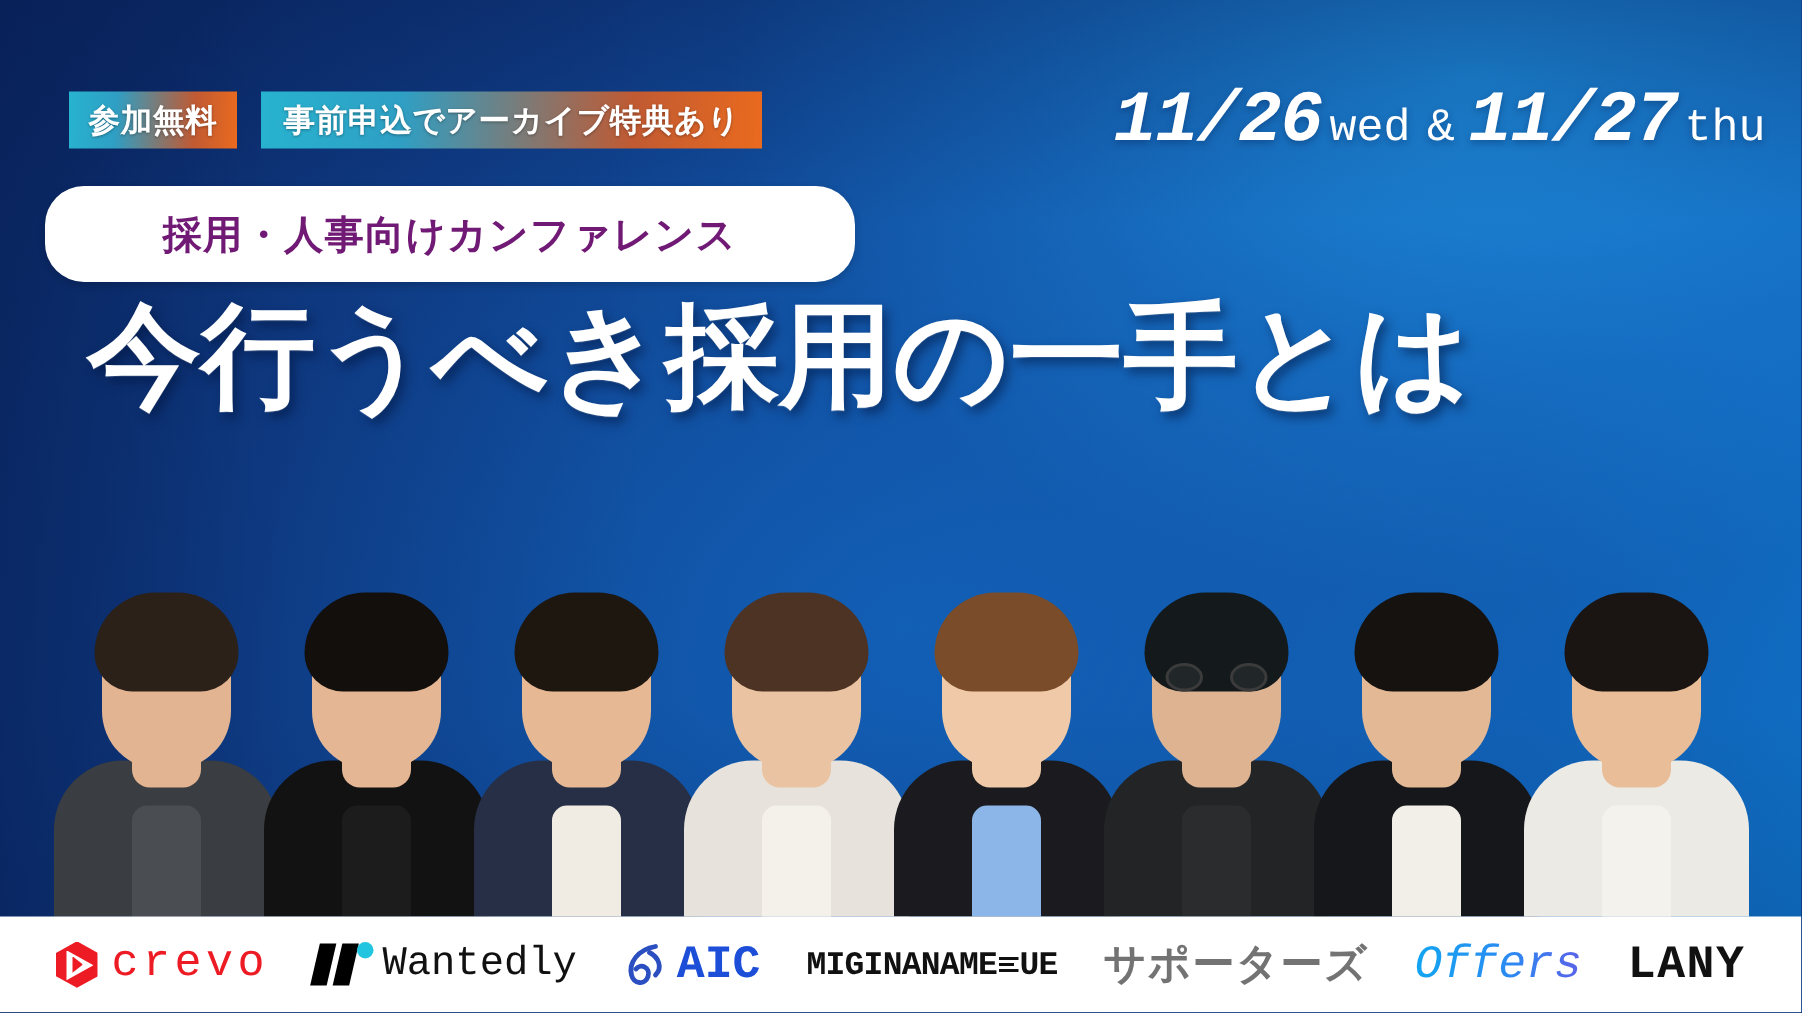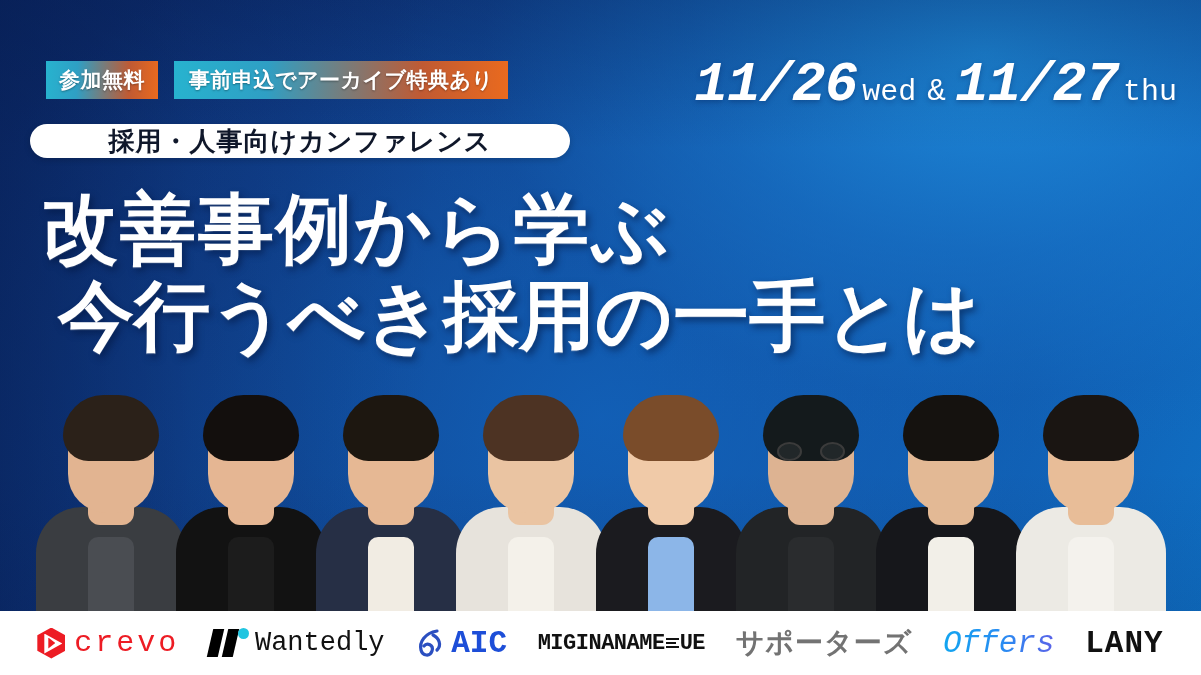--- a/index.html
+++ b/index.html
@@ -32,35 +32,35 @@
     height:38px; padding:0 13px;
     background:linear-gradient(93deg,#27b3cf 0%,#2f9fc4 28%,#c05a33 74%,#ea6a1e 100%);
     color:#ffffff; font-size:21px; font-weight:700; letter-spacing:0.5px;
     white-space:nowrap;
     text-shadow:0 1px 2px rgba(0,0,0,0.35);
   }
   .grad-badge.wide{ padding:0 15px; }
 
   .pill{
     position:absolute; left:30px; top:124px;
-    width:540px; height:34px; border-radius:26px;
+    width:540px; height:64px; border-radius:26px;
     background:#ffffff;
     display:flex; align-items:center; justify-content:center;
-    color:#0f172a; font-size:26px; font-weight:700; letter-spacing:1px;
+    color:#701a75; font-size:26px; font-weight:700; letter-spacing:1px;
     box-shadow:0 2px 6px rgba(0,0,0,0.18);
   }
 
   
   .date-block{ position:absolute; right:22px; top:57px; text-align:right; color:#ffffff; }
   .date-line{
     display:flex; align-items:baseline; justify-content:flex-end;
     white-space:nowrap; line-height:1;
     text-shadow:0 2px 5px rgba(4,30,80,0.35);
   }
-  .d-num{ font-size:56px; font-weight:700; letter-spacing:-1px; font-style:italic; }
+  .d-num{ font-size:48px; font-weight:700; letter-spacing:-1px; font-style:italic; }
   .d-dow{ font-size:30px; font-weight:300; margin-left:5px; margin-right:2px; }
   .d-amp{ font-size:31px; font-weight:300; margin:0 9px; }
   .time-line{
     margin-top:14px; font-size:42px; font-weight:300; letter-spacing:2px;
     white-space:nowrap; line-height:1;
     text-shadow:0 2px 5px rgba(4,30,80,0.35);
   }
 
   
   .headline{ position:absolute; left:42px; top:196px; }
@@ -191,21 +191,20 @@
     <div class="date-line">
       <span class="d-num">11/26</span>
       <span class="d-dow">wed</span>
       <span class="d-amp">&amp;</span>
       <span class="d-num">11/27</span>
       <span class="d-dow">thu</span>
     </div>
   </div>
 
   <div class="headline">
-    <div class="hl-line l1">改善事例から学ぶ</div>
     <div class="hl-line l2">今行うべき採用の一手とは</div>
   </div>
 
   <div class="speakers">
     <div class="spk">
 
       <div class="body" style="background:#3a3d41"></div>
       <div class="inner" style="background:#4a4d52"></div>
       <div class="neck" style="background: rgb(226, 180, 145);"></div>
       <div class="head" style="background:#e2b491"></div>

